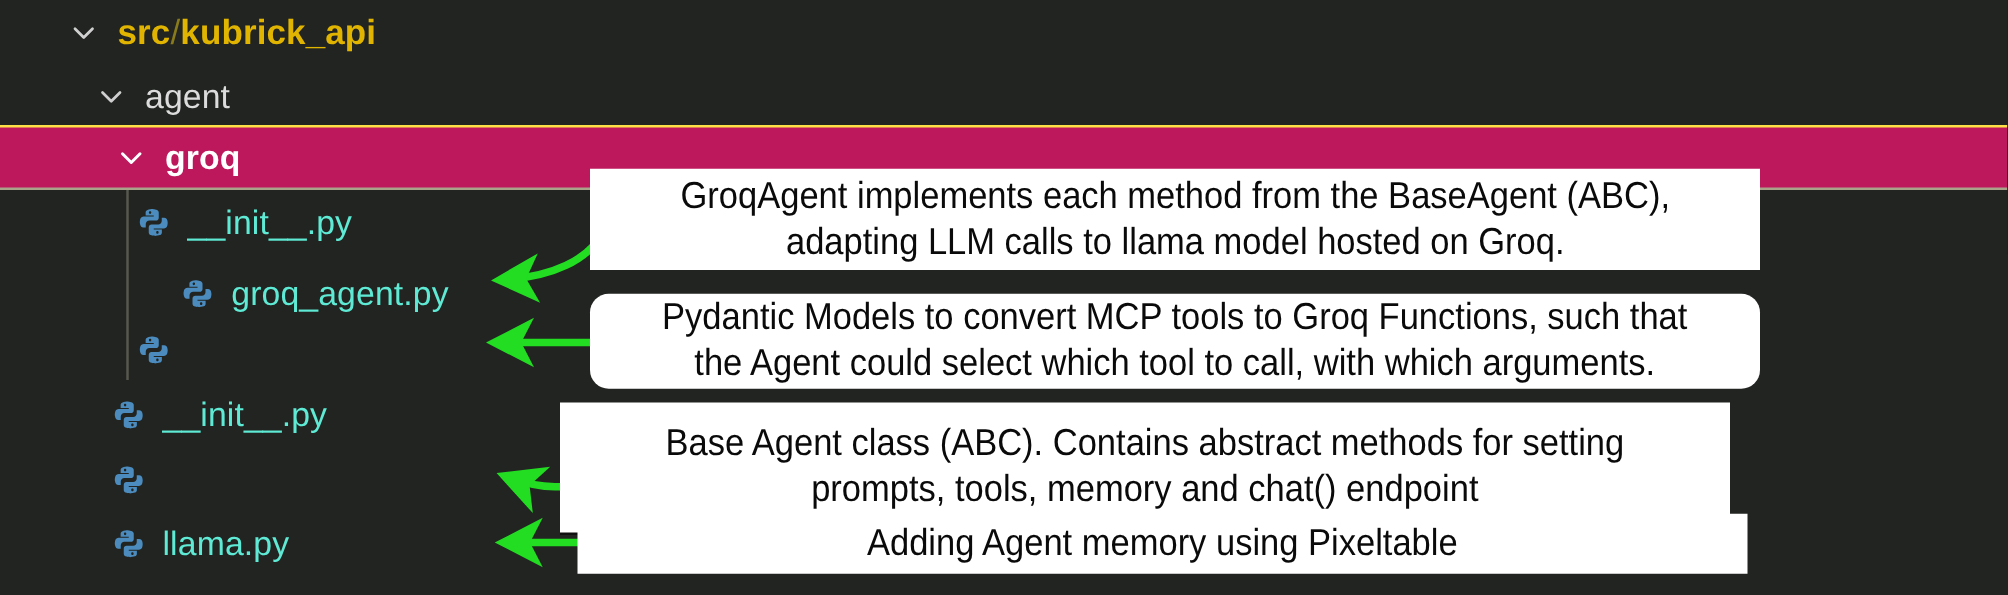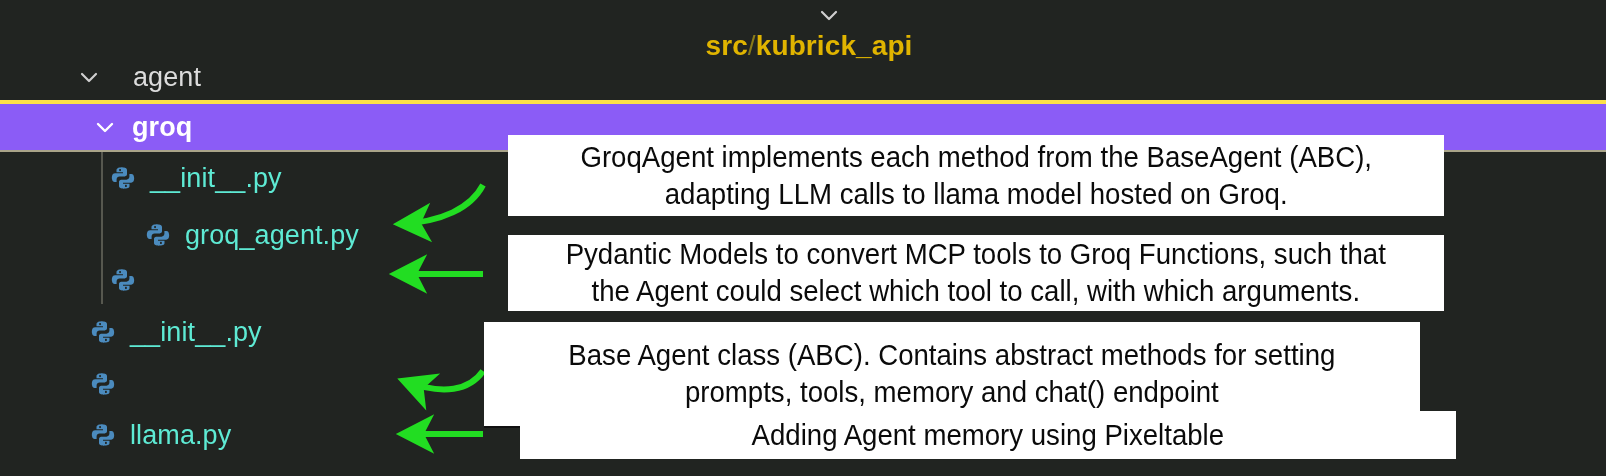--- a/index.html
+++ b/index.html
@@ -26,22 +26,22 @@
   .row {
     position: absolute;
     left: 0;
     width: 1606px;
     height: 52px;
     display: flex;
     align-items: center;
     box-sizing: border-box;
   }
   .row.selected {
-    background: #8b5cf6;
-    border-top: 4px solid #fde047;
+    background: #be185d;
+    border-top: 2px solid #fde047;
     border-bottom: 2px solid #a9a489;
   }
   .chev {
     width: 30px;
     height: 30px;
     flex: 0 0 auto;
     display: flex;
     align-items: center;
     justify-content: center;
   }
@@ -82,53 +82,52 @@
     display: flex;
     align-items: center;
     justify-content: center;
     text-align: center;
     box-sizing: border-box;
     font-family: "Liberation Sans Narrow", "Liberation Sans", sans-serif;
     font-size: 30px;
     line-height: 1.22;
     padding: 0 14px;
     font-stretch: condensed;
-    margin-left: 36px;
   }
   .callout span { display: block; transform: scaleX(0.92); }
 
   
   .arrows {
     position: absolute;
     left: 0; top: 0;
     width: 1606px; height: 476px;
     pointer-events: none;
   }
 </style>
 </head>
 <body>
 
 <div id="screen">
 
   <div class="tree">
 
     <div class="guide" style="left:101px; top:152px; height:152px;"></div>
 
-    <div class="row" style="top:0px;flex-direction:column;">
+    <div class="row" style="top:0px;">
       <div class="chev" style="margin-left:52px;">
         <svg width="22" height="22" viewBox="0 0 22 22">
             <path d="M4 8 L11 15 L18 8" fill="none" stroke="#cfcfcf" stroke-width="2.2" stroke-linecap="round" stroke-linejoin="round"></path>
           </svg>
       </div>
       <div class="label root" style="margin-left:12px;">
         <span>src</span><span class="sep">/</span><span>kubrick_api</span>
       </div>
     </div>
 
-    <div class="row" style="top:51px;gap:17px;">
+    <div class="row" style="top:51px;">
       <div class="chev" style="margin-left:74px;">
         <svg width="22" height="22" viewBox="0 0 22 22">
             <path d="M4 8 L11 15 L18 8" fill="none" stroke="#cfcfcf" stroke-width="2.2" stroke-linecap="round" stroke-linejoin="round"></path>
           </svg>
       </div>
       <div class="label dir" style="margin-left:12px;">agent</div>
     </div>
 
     <div class="row selected" style="top:100px; height:52px;">
       <div class="chev" style="margin-left:90px;">
@@ -214,33 +213,33 @@
     <path d="M483,434 L403,434" fill="none" stroke="#22dd22" stroke-width="6" marker-end="url(#ah)"></path>
   </svg>
 
   <div class="callout" style="left:472px; top:135px; width:936px; height:81px;">
     <div>
       <span>GroqAgent implements each method from the BaseAgent (ABC),</span>
       <span>adapting LLM calls to llama model hosted on Groq.</span>
     </div>
   </div>
 
-  <div class="callout" style="left:472px; top:235px; width:936px; height:76px;">
+  <div class="callout" style="left:472px; top:235px; width:936px; height:76px;border-radius:15px;">
     <div>
       <span>Pydantic Models to convert MCP tools to Groq Functions, such that</span>
       <span>the Agent could select which tool to call, with which arguments.</span>
     </div>
   </div>
 
   <div class="callout" style="left:448px; top:322px; width:936px; height:106px; border-bottom:2px solid #111;">
     <div>
       <span>Base Agent class (ABC). Contains abstract methods for setting</span>
       <span>prompts, tools, memory and chat() endpoint</span>
     </div>
   </div>
 
-  <div class="callout" style="left:484px; top:411px; width:936px; height:48px;">
+  <div class="callout" style="left:462px; top:411px; width:936px; height:48px;">
     <div>
       <span>Adding Agent memory using Pixeltable</span>
     </div>
   </div>
 
 </div>
 
 </body></html>

